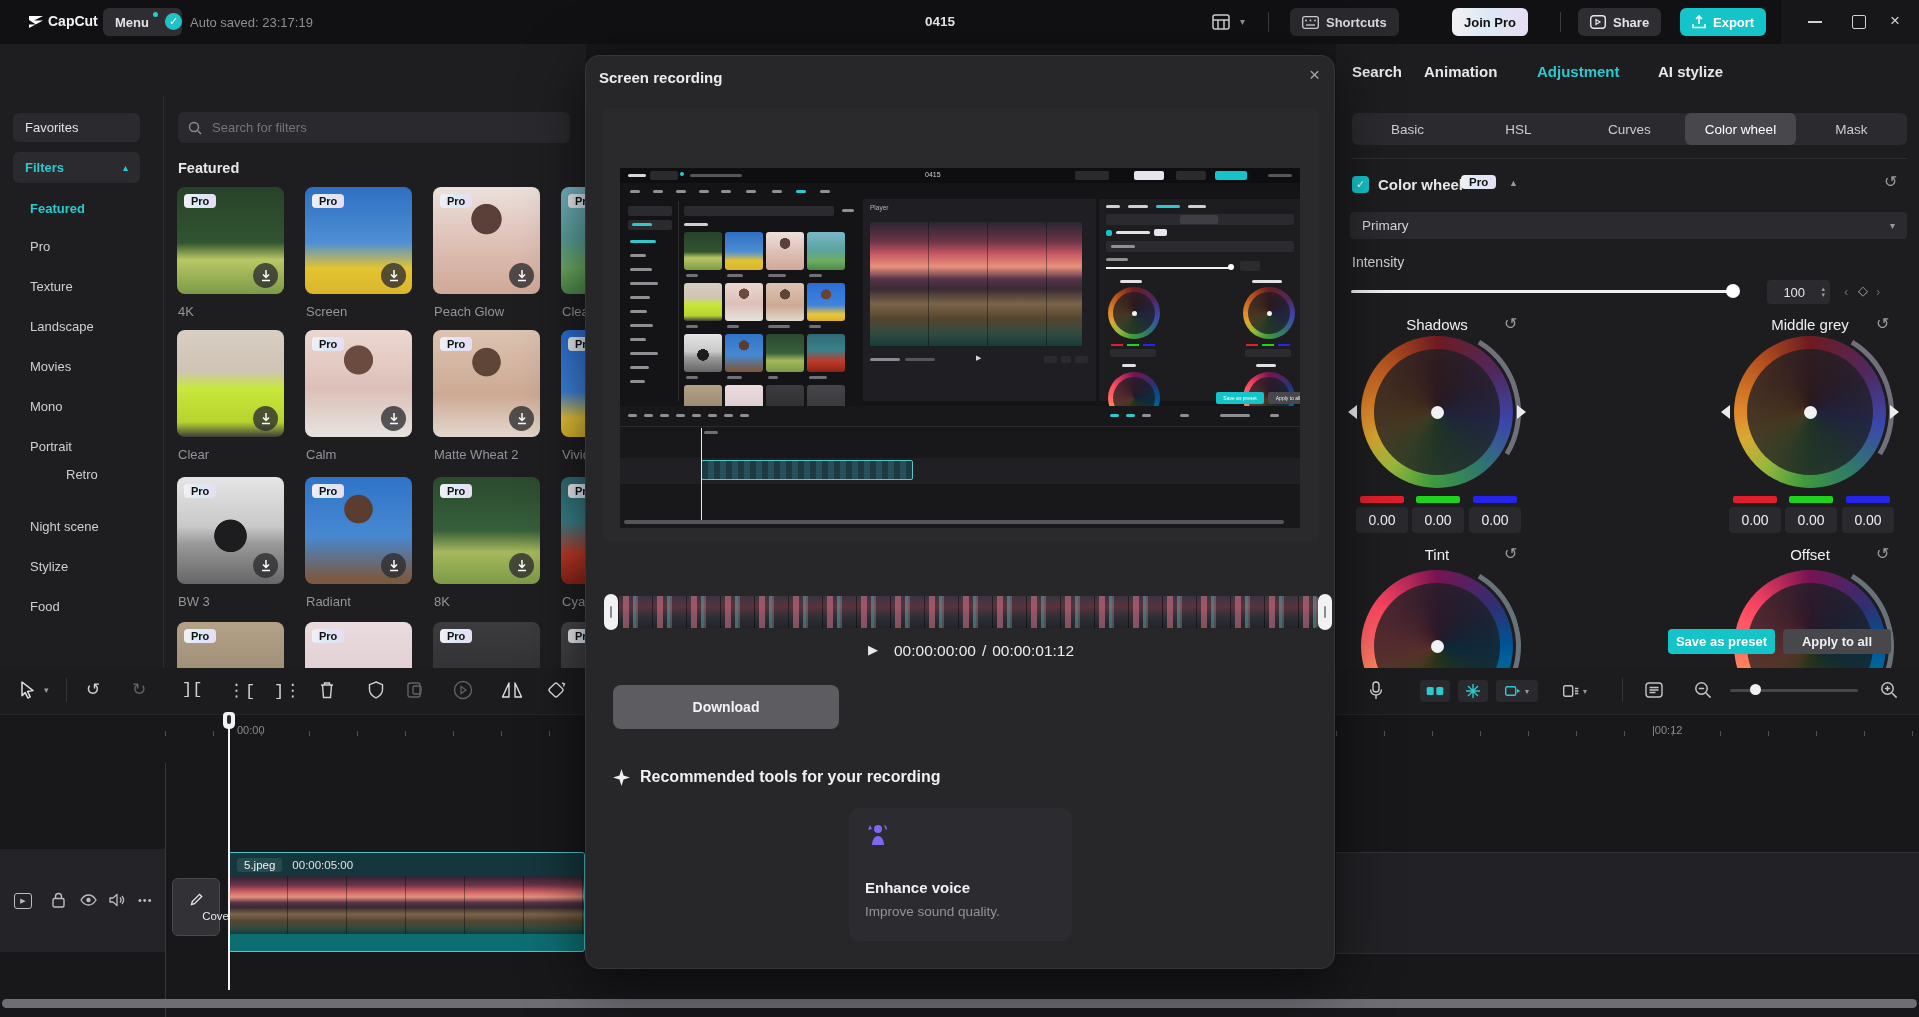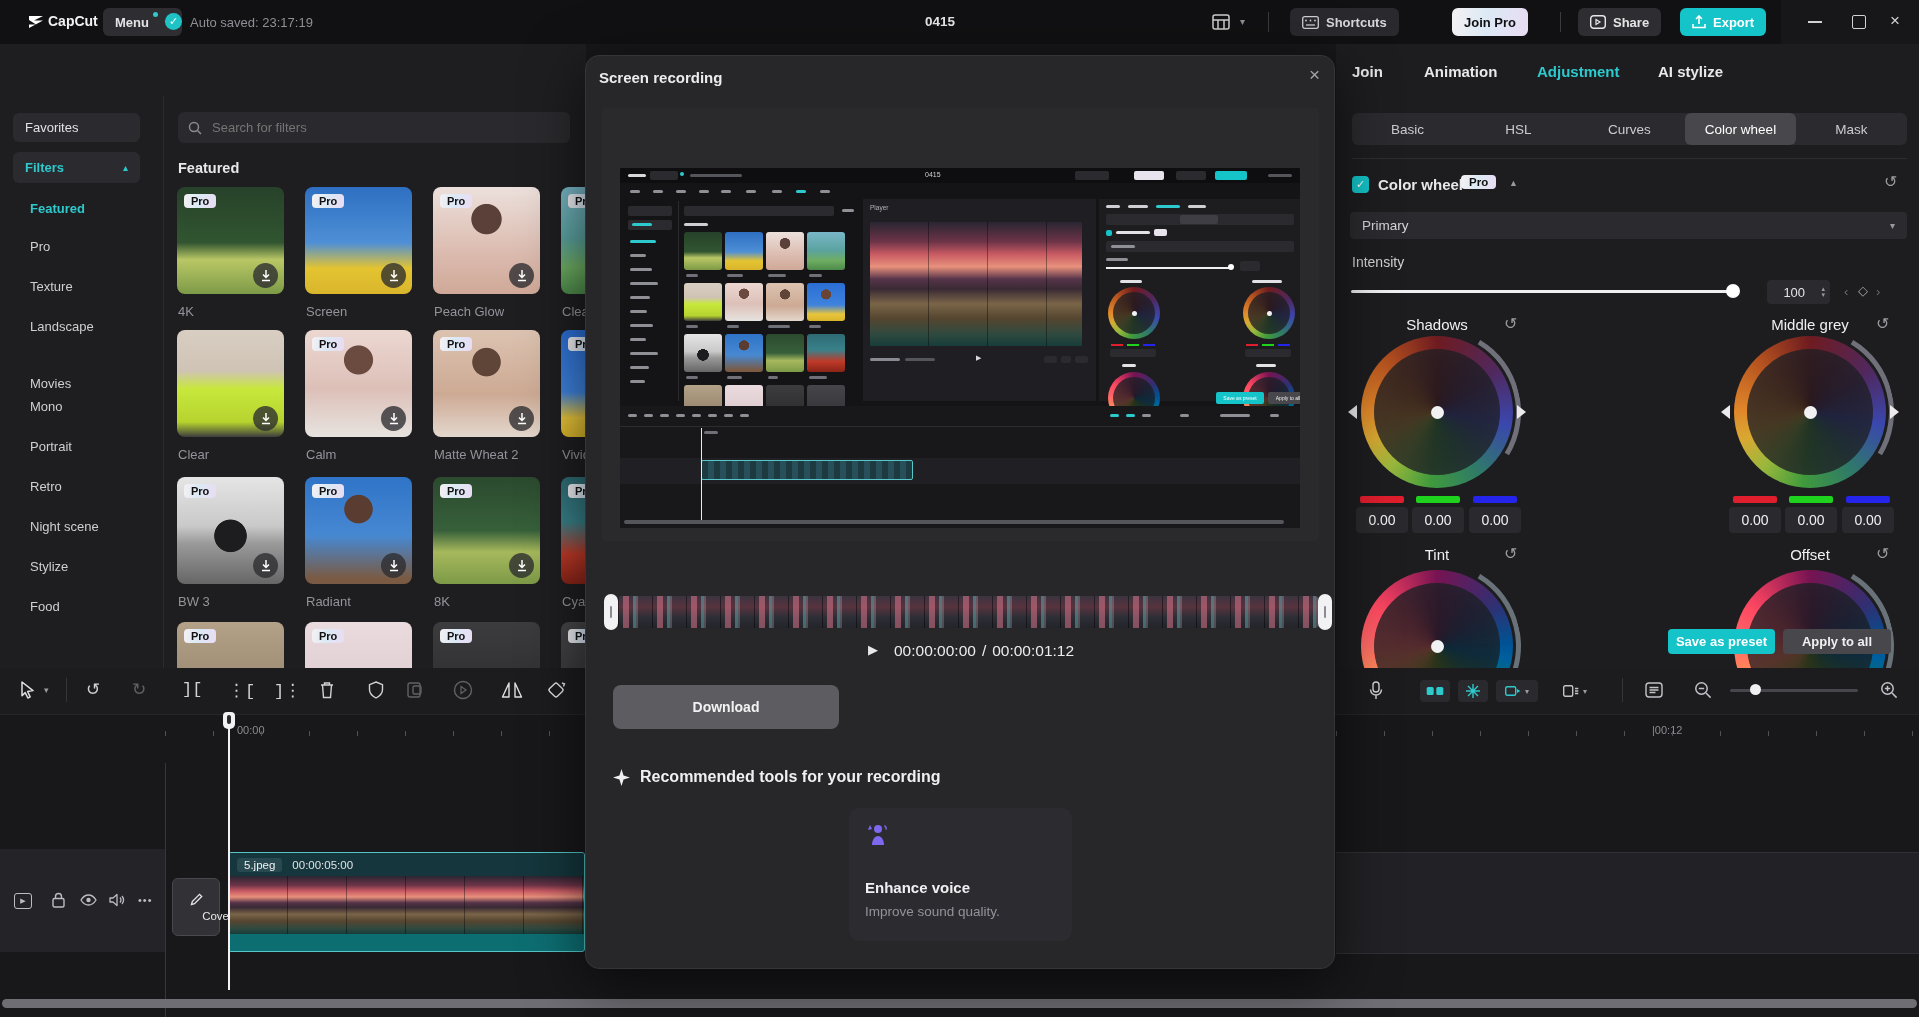--- a/index.html
+++ b/index.html
@@ -246,24 +246,24 @@
       <span>Favorites</span>
     </div>
     <div class="ab sbbtn" style="top:108px;height:31px;justify-content:space-between;">
       <span style="color:#2ec9cc;font-weight:700;">Filters</span>
       <span style="color:#2ec9cc;font-size:10px;">▴</span>
     </div>
     <div class="ab catitem" style="top:157px;color:#2ec9cc;font-weight:700;">Featured</div>
     <div class="ab catitem" style="top:195px;">Pro</div>
     <div class="ab catitem" style="top:235px;text-align:center;">Texture</div>
     <div class="ab catitem" style="top:275px;">Landscape</div>
-    <div class="ab catitem" style="top:332px;">Movies</div>
+    <div class="ab catitem" style="top:315px;">Movies</div>
     <div class="ab catitem" style="top:355px;">Mono</div>
     <div class="ab catitem" style="top:395px;">Portrait</div>
-    <div class="ab catitem" style="top:435px;">Retro</div>
+    <div class="ab catitem" style="top:423px;margin-left:36px;">Retro</div>
     <div class="ab catitem" style="top:475px;">Night scene</div>
     <div class="ab catitem" style="top:515px;">Stylize</div>
     <div class="ab catitem" style="top:555px;">Food</div>
     <div class="ab" style="left:163px;top:52px;width:1px;height:572px;background:#2c2c30;"></div>
 
     <div class="ab" style="left:178px;top:68px;width:392px;height:31px;background:#2a2a2e;border-radius:6px;display:flex;align-items:center;padding:0 10px;box-sizing:border-box;gap:8px;">
       <svg width="14" height="14" viewBox="0 0 14 14">
           <circle cx="6" cy="6" r="4.5" fill="none" stroke="#8a8a90" stroke-width="1.5"></circle>
           <line x1="9.5" y1="9.5" x2="13" y2="13" stroke="#8a8a90" stroke-width="1.5"></line>
         </svg>
@@ -383,21 +383,21 @@
       </div>
     <div class="ab card t15" style="left:433px;top:578px;">
         <span class="probadge">Pro</span>
       </div>
     <div class="ab card t16" style="left:561px;top:578px;">
         <span class="probadge">Pro</span>
       </div>
   </div>
 
   <div class="ab" id="adjpanel">
-    <div class="ab atab" style="left:16px;top:19px;">Join</div>
+    <div class="ab atab" style="left:16px;top:19px;">Search</div>
     <div class="ab atab" style="left:88px;top:19px;">Animation</div>
     <div class="ab atab active" style="left:201px;top:19px;">Adjustment</div>
     <div class="ab atab" style="left:322px;top:19px;">AI stylize</div>
 
     <div class="ab subtabs" style="left:16px;top:69px;width:555px;">
       <div class="subtab">Basic</div>
       <div class="subtab">HSL</div>
       <div class="subtab">Curves</div>
       <div class="subtab active">Color wheel</div>
       <div class="subtab">Mask</div>

